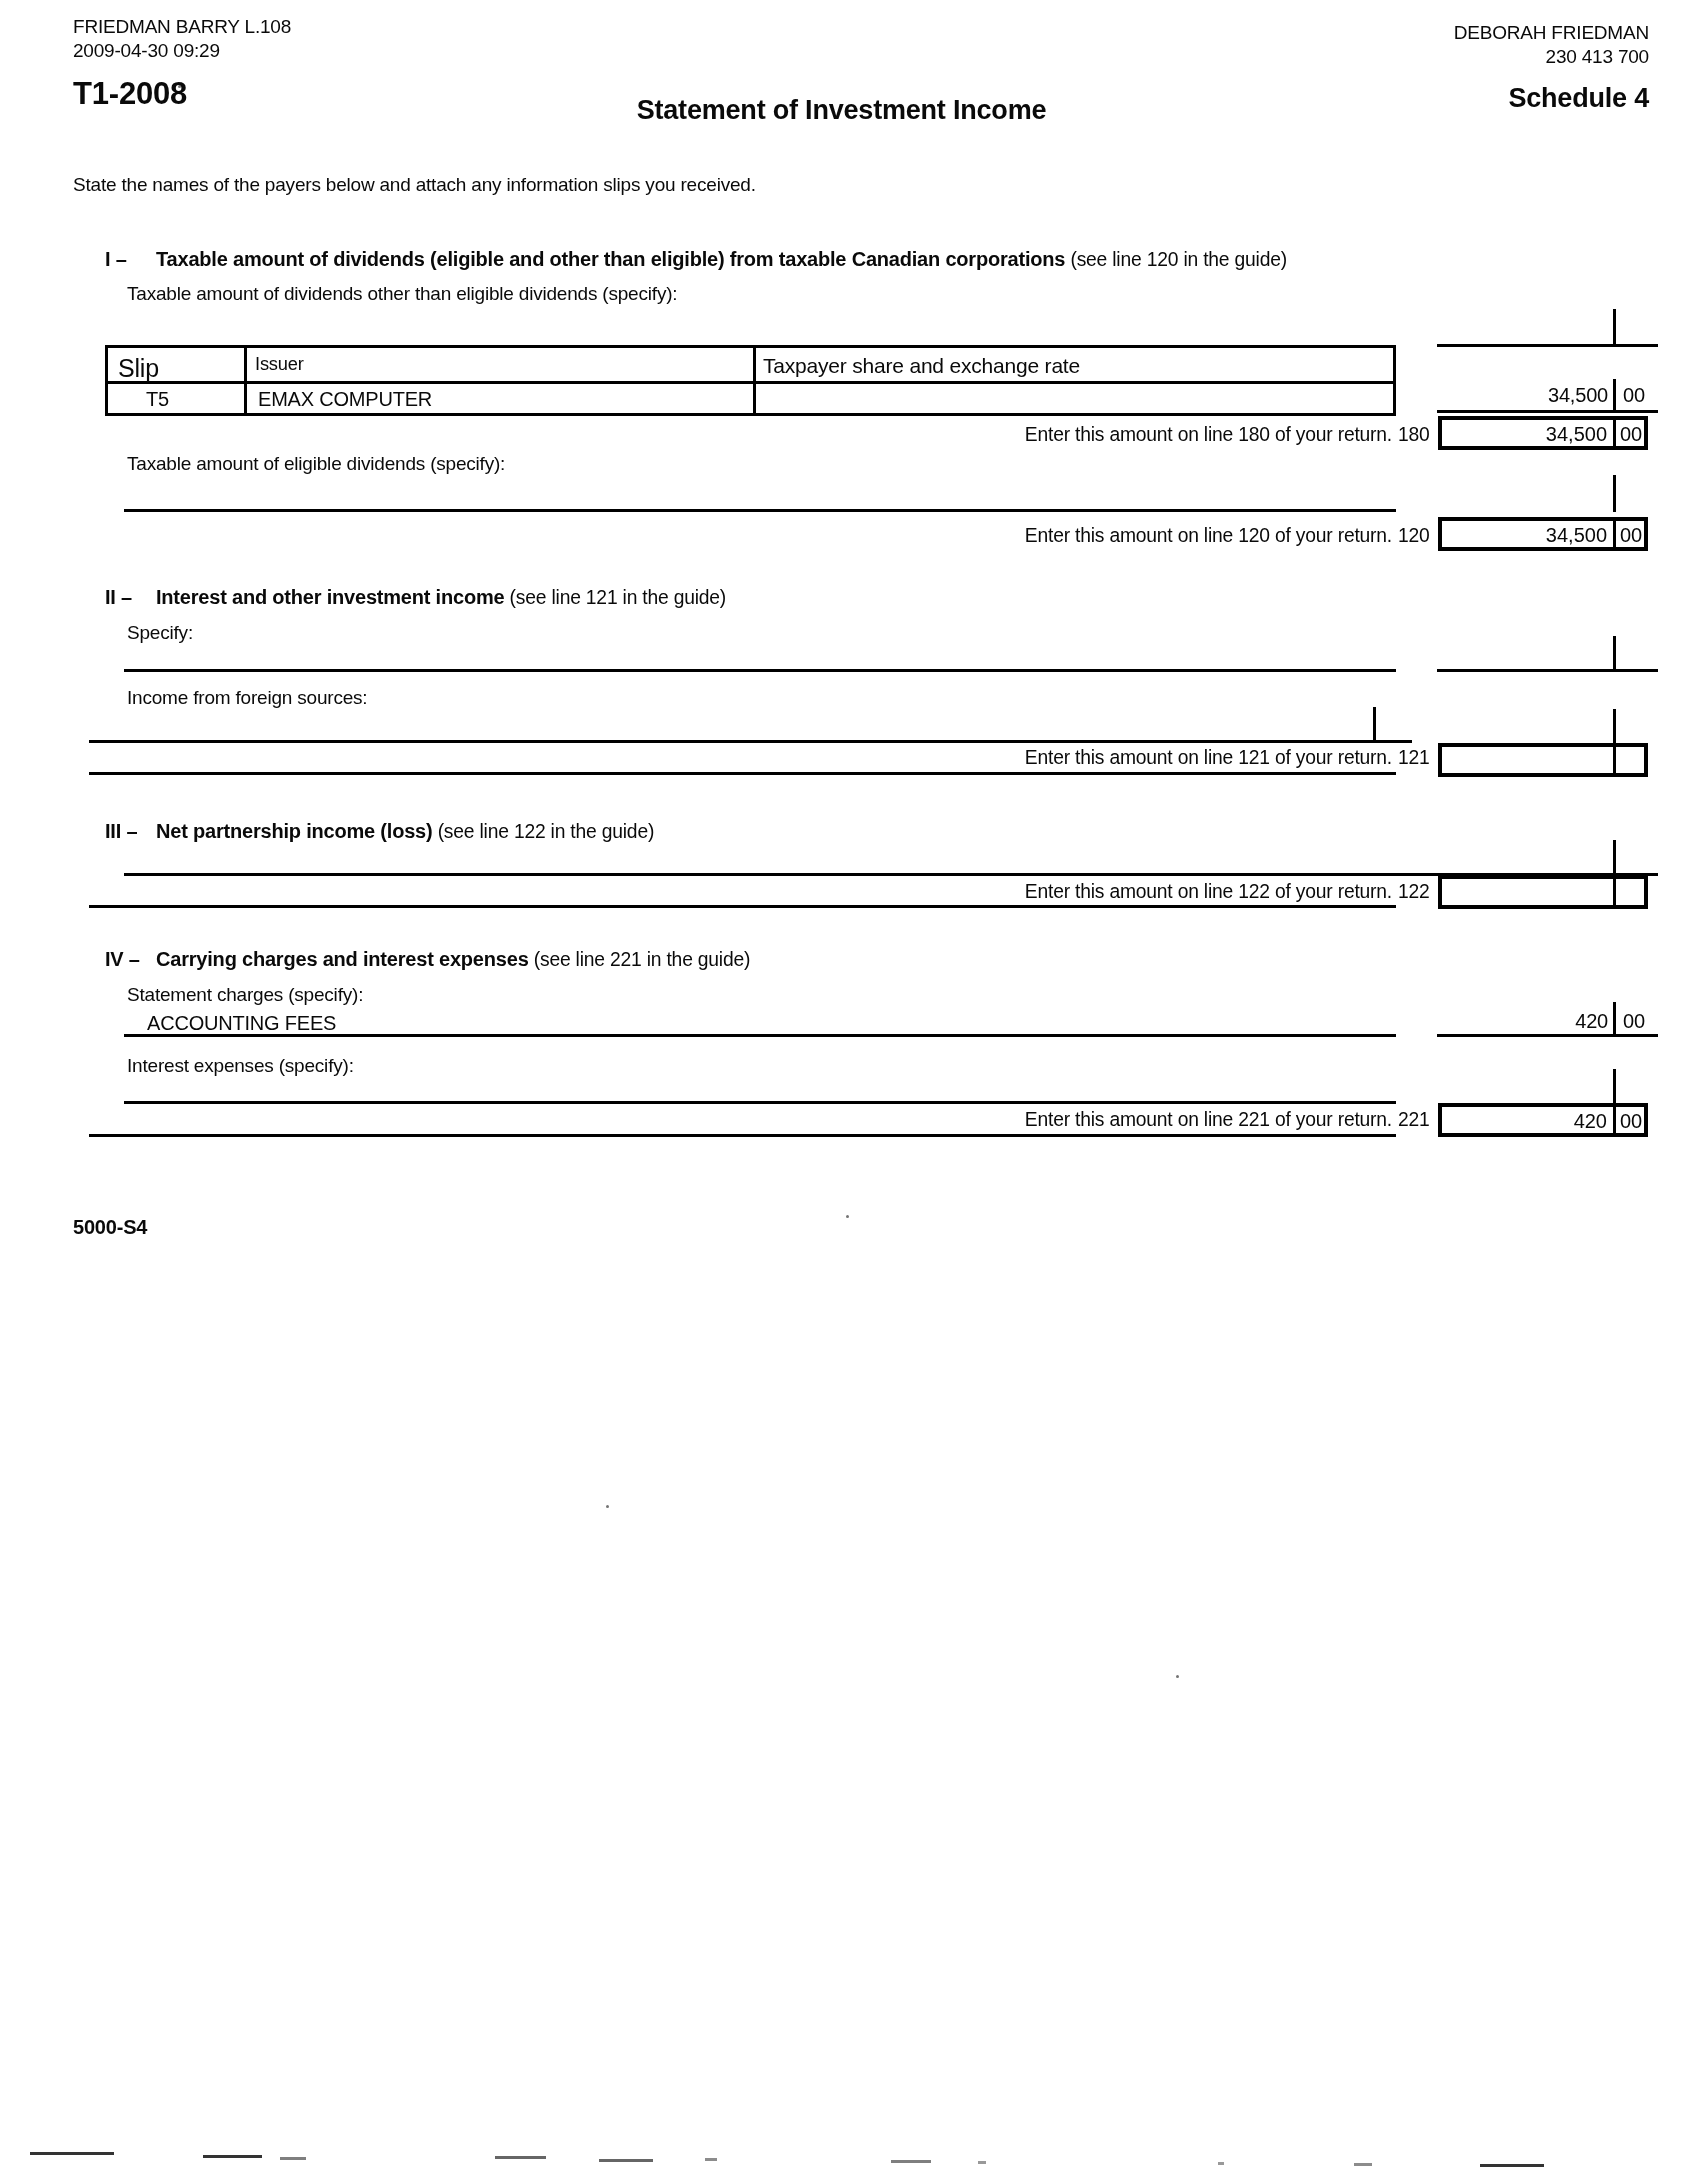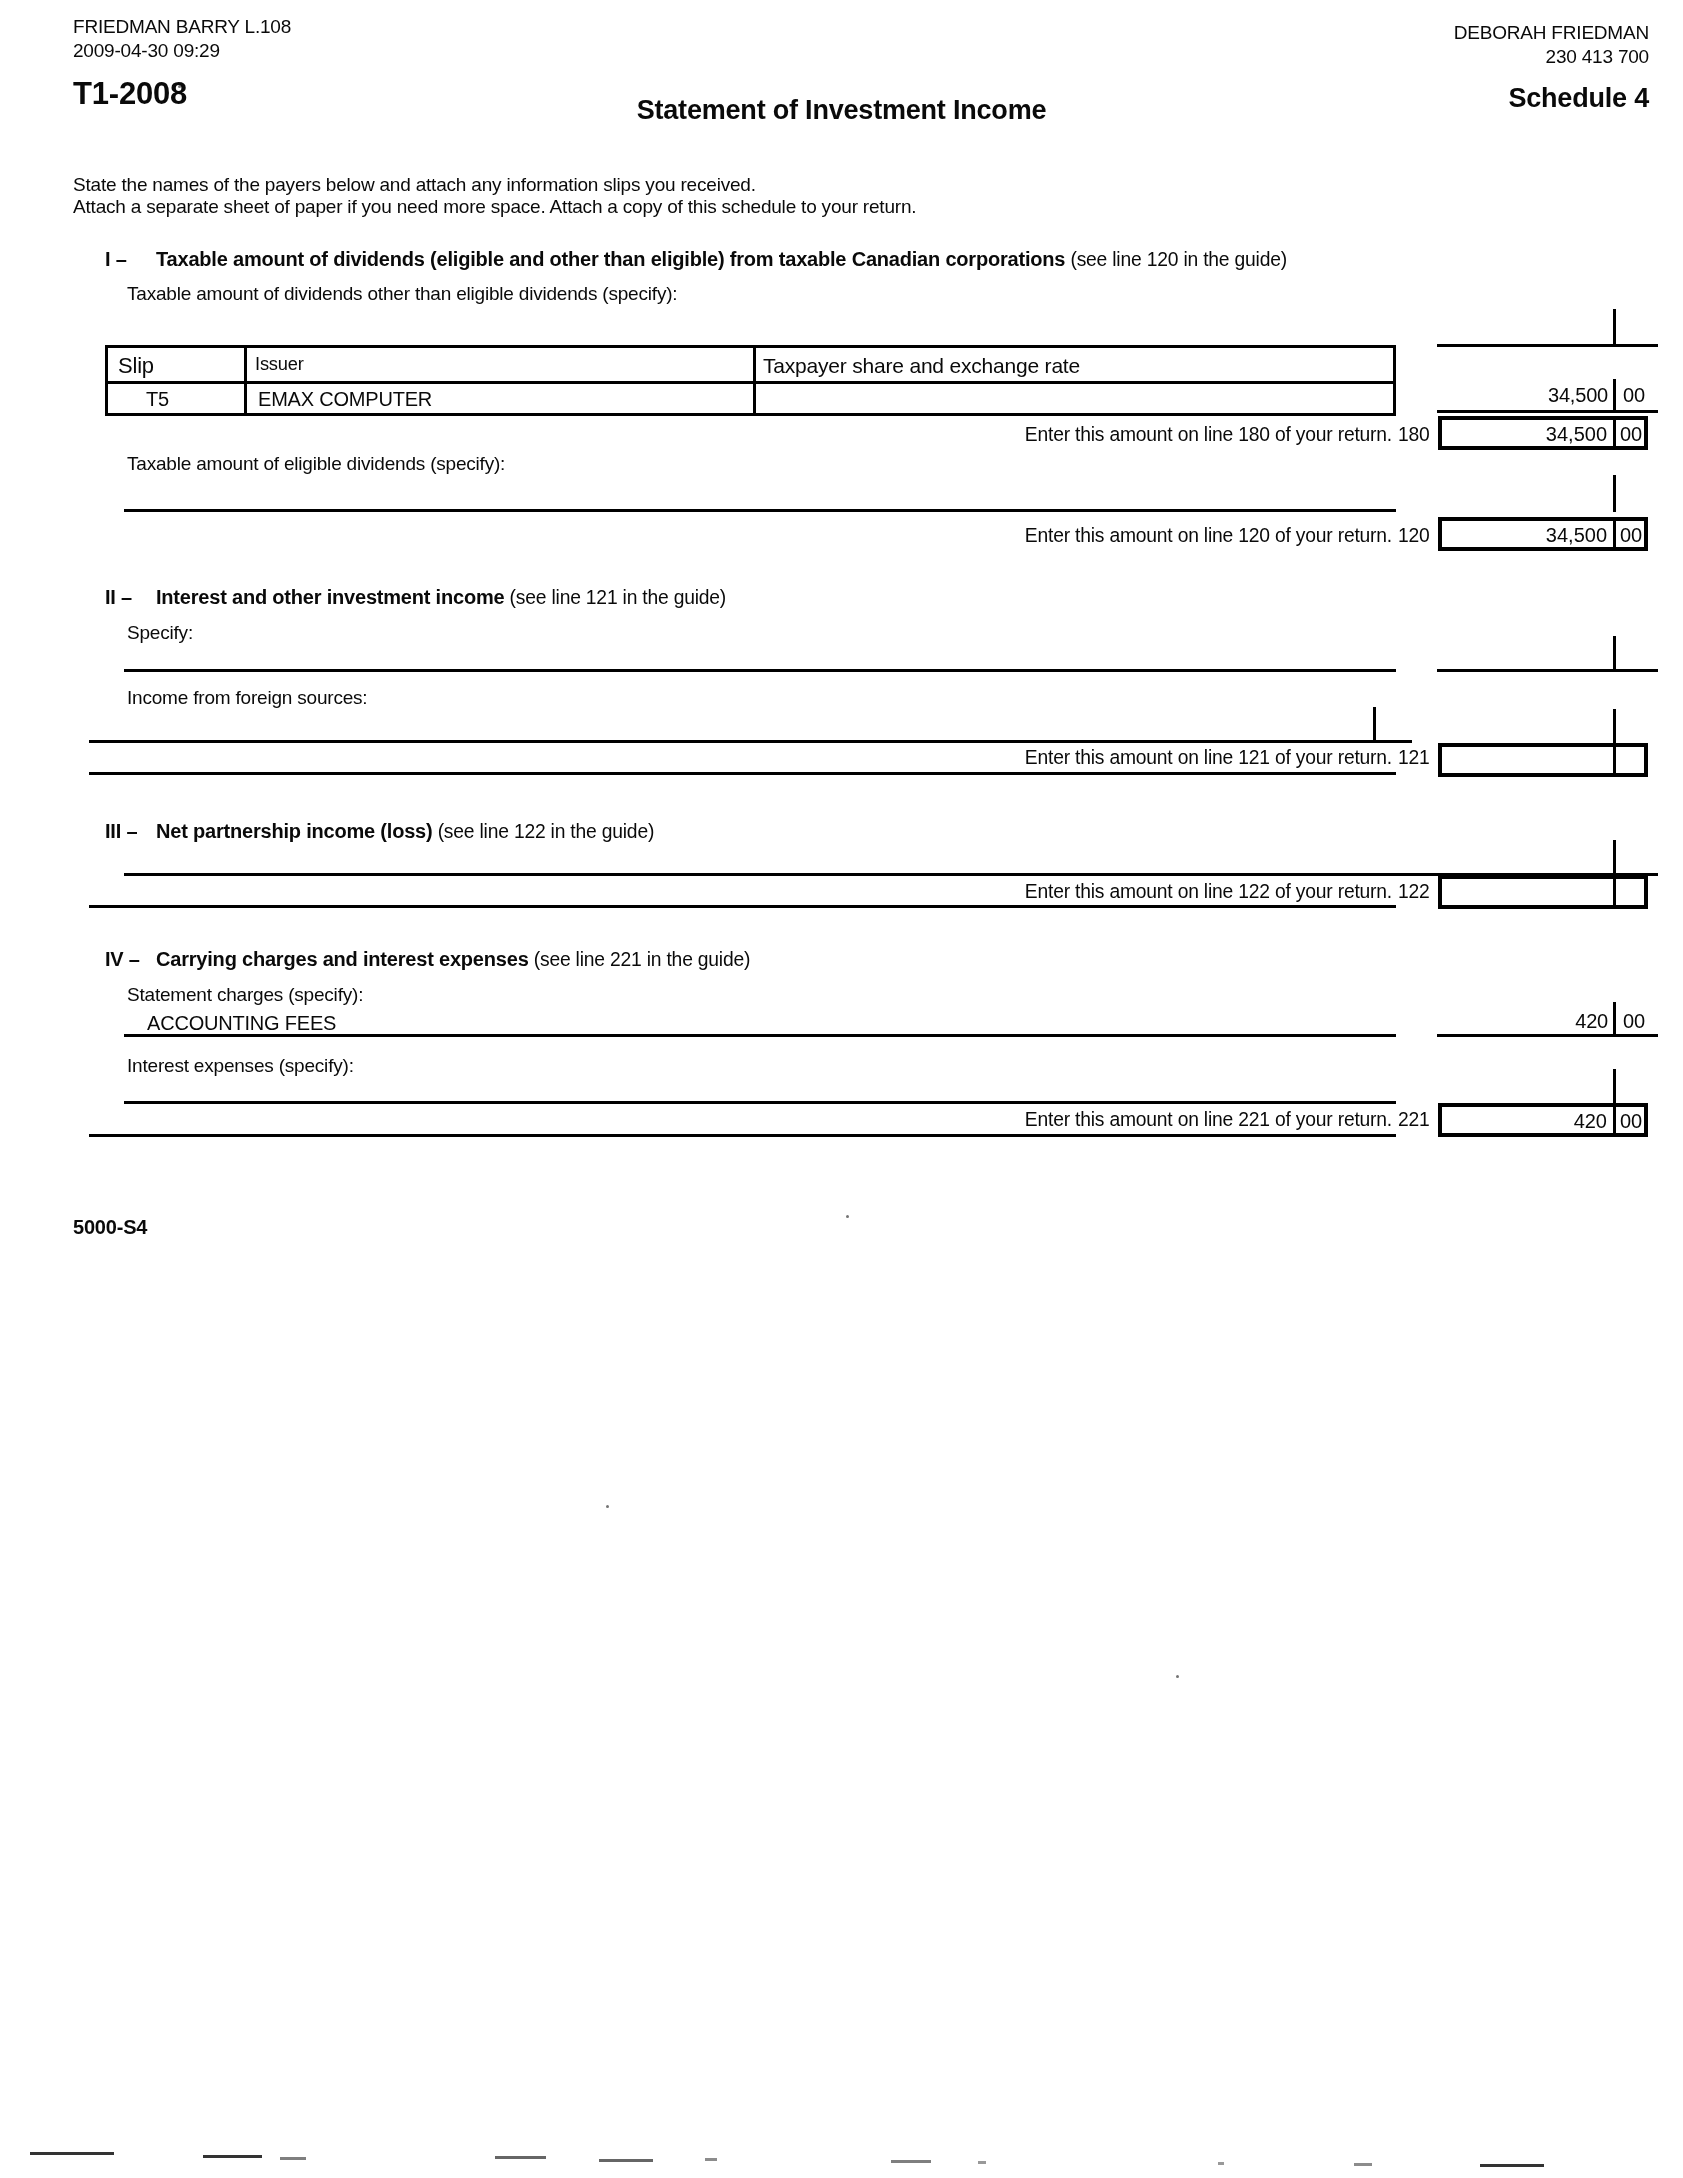--- a/index.html
+++ b/index.html
@@ -52,35 +52,34 @@
   <div class="t fs19" style="left:73px; top:40px;">2009-04-30 09:29</div>
   <div class="t fs25 b" style="left:73px; top:77px;">T1-2008</div>
 
   <div class="t fs19" style="right:34px; top:22px;">DEBORAH FRIEDMAN</div>
   <div class="t fs19" style="right:34px; top:46px;">230 413 700</div>
   <div class="t fs27 b" style="right:34px; top:83px;">Schedule 4</div>
 
   <div class="t fs27 b" style="left:0; right:0; top:95px; text-align:center; position:absolute;">Statement of Investment Income</div>
 
   <div class="t fs19" style="left:73px; top:174px;">State the names of the payers below and attach any information slips you received.</div>
-  <div class="t fs19" style="left:73px; top:196px;">Attach a separate sheet of paper if you need more space. Attach a copy of this schedule to your return.</div>
 
   <div class="heading" style="left:73px; top:248px;">
     <span class="numeral">I –</span><span class="b">Taxable amount of dividends (eligible and other than eligible) from taxable Canadian corporations</span><span class="note"> (see line 120 in the guide)</span>
   </div>
   <div class="t fs19" style="left:127px; top:283px;">Taxable amount of dividends other than eligible dividends (specify):</div>
 
   <div class="line" style="left:1437px; top:309px; width:221px; height:38px;"></div>
   <div class="vtick" style="left:1613px; top:309px; height:38px;"></div>
 
   <div class="table" style="left:105px; top:345px; width:1291px; height:71px;">
     <div class="coldiv" style="left:136px;"></div>
     <div class="coldiv" style="left:645px;"></div>
     <div class="hline"></div>
-    <div class="t" style="left:10px; top:6px; font-size:22px;">Slip</div>
+    <div class="t" style="left:10px; top:6px; font-size:25px;">Slip</div>
     <div class="t" style="left:147px; top:6px; font-size:18.3px;">Issuer</div>
     <div class="t" style="left:655px; top:6px; font-size:21px;">Taxpayer share and exchange rate</div>
     <div class="t fs20" style="left:38px; top:40px;">T5</div>
     <div class="t fs20" style="left:150px; top:40px;">EMAX COMPUTER</div>
     <div class="t fs20" style="left:655px; top:40px;"></div>
   </div>
 
   <div class="line" style="left:1437px; top:379px; width:221px; height:34px;"></div>
   <div class="vtick" style="left:1613px; top:379px; height:34px;"></div>
   <div class="t fs20" style="right:75px; top:384px;">34,500</div>

